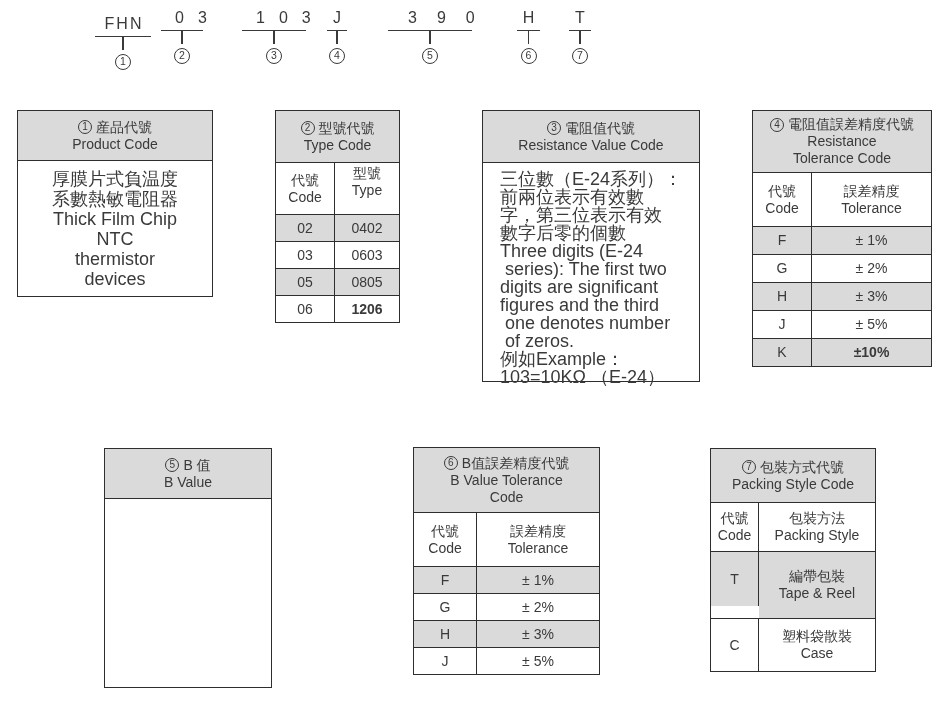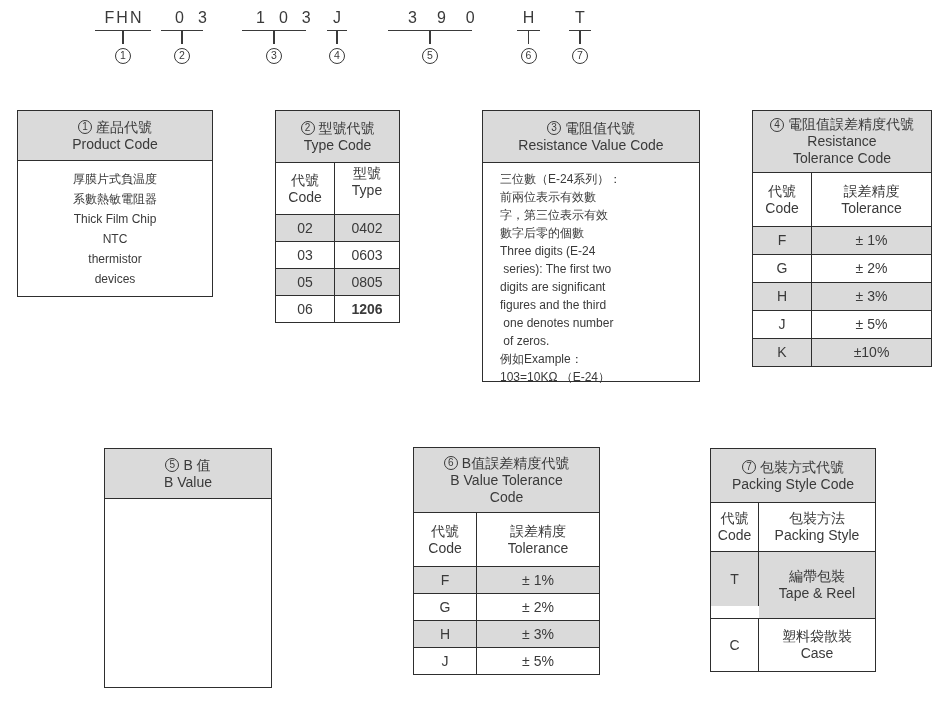--- a/index.html
+++ b/index.html
@@ -15,38 +15,38 @@
             border-radius:50%;margin:4px auto 0;font-size:10.5px;line-height:13.5px;text-align:center;}
 
   
   .tbl{position:absolute;box-sizing:border-box;border:1.5px solid #2e2e2e;background:#fff;}
   .hdr{box-sizing:border-box;background:#dadada;border-bottom:1.5px solid #2e2e2e;
        display:flex;flex-direction:column;align-items:center;justify-content:center;
        font-size:14px;line-height:17px;text-align:center;}
   .hdr-row{display:flex;align-items:center;justify-content:center;gap:4px;}
   .circ{box-sizing:border-box;flex:none;width:14px;height:14px;border:1px solid #3a3a3a;
         border-radius:50%;font-size:10px;line-height:12px;text-align:center;display:inline-block;}
-  .body-txt{box-sizing:border-box;font-size:12px;white-space:pre;}
+  .body-txt{box-sizing:border-box;font-size:18px;white-space:pre;}
   .center-txt{text-align:center;}
   .grid{display:grid;}
   .cell{box-sizing:border-box;display:flex;flex-direction:column;align-items:center;
         justify-content:center;text-align:center;font-size:14px;line-height:17px;}
   .bt{border-top:1.5px solid #2e2e2e;}
   .br{border-right:1.5px solid #2e2e2e;}
   .gz{background:#dadada;}
 </style>
 </head>
 <body>
 
 <div class="page">
 
   <div>
 
     <div class="seg" style="left:95px;width:56px;">
-      <span class="seg-code" style="letter-spacing:2px;padding-left:2px;">FHN</span>
+      <span class="seg-code" style="letter-spacing:2px;padding-left:2px;margin-top:6px;">FHN</span>
       <div class="seg-tick"></div>
       <div class="seg-circ">1</div>
     </div>
 
     <div class="seg" style="left:161px;width:42px;">
       <span class="seg-code" style="letter-spacing:14px;padding-left:14px;">03</span>
       <div class="seg-tick"></div>
       <div class="seg-circ">2</div>
     </div>
 
@@ -167,21 +167,21 @@
       </div>
       <div class="cell br bt gz" style="height:28px;">F</div>
       <div class="cell bt gz" style="height:28px;">± 1%</div>
       <div class="cell br bt" style="height:28px;">G</div>
       <div class="cell bt" style="height:28px;">± 2%</div>
       <div class="cell br bt gz" style="height:28px;">H</div>
       <div class="cell bt gz" style="height:28px;">± 3%</div>
       <div class="cell br bt" style="height:28px;">J</div>
       <div class="cell bt" style="height:28px;">± 5%</div>
       <div class="cell br bt gz" style="height:28px;">K</div>
-      <div class="cell bt gz" style="height:28px;">±10%</div>
+      <div class="cell bt gz" style="height:28px;font-weight:bold;">±10%</div>
     </div>
   </div>
 
   <div class="tbl" style="left:104px;top:448px;width:168px;height:240px;">
     <div class="hdr" style="height:50px;">
       <div class="hdr-row">
         <span class="circ">5</span>
         <span>B 值</span>
       </div>
       <div>B Value</div>

